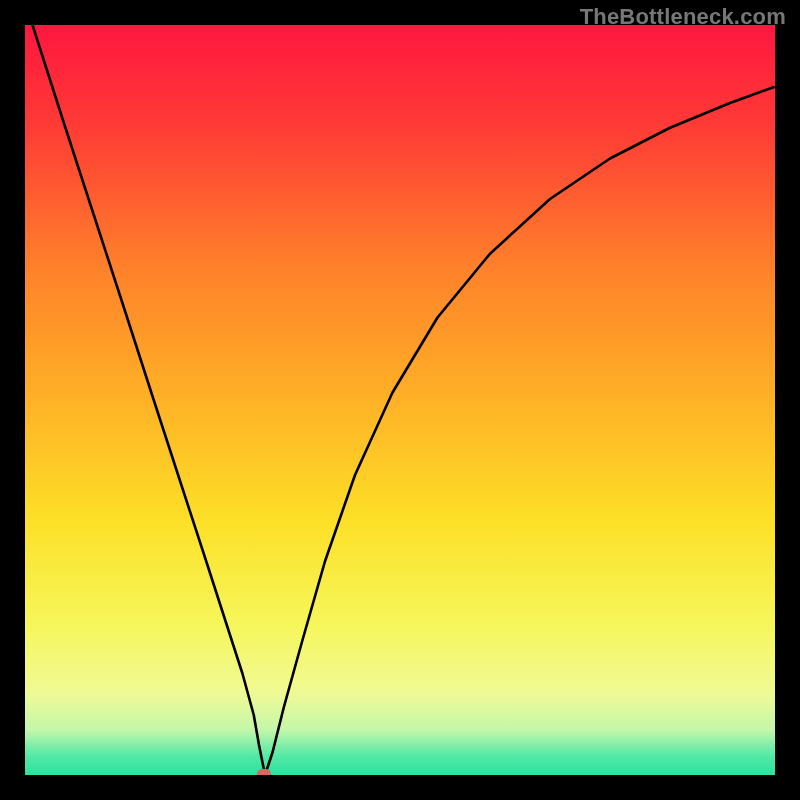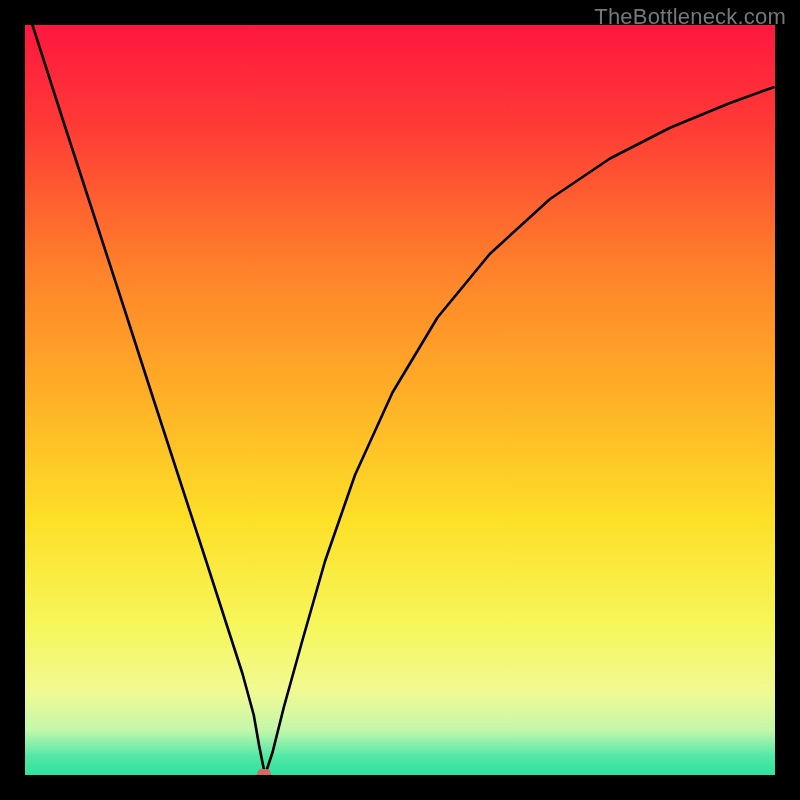--- a/index.html
+++ b/index.html
@@ -35,21 +35,21 @@
     width: 100%;
     height: 100%;
   }
   .attribution {
     position: absolute;
     top: 4px;
     right: 14px;
     color: #777;
     font-size: 22px;
     letter-spacing: 0.2px;
-    font-weight: 400;
+    font-weight: 700;
   }
   .marker {
     position: absolute;
     width: 14px;
     height: 10px;
     border-radius: 5px;
     transform: translate(-50%, -50%);
   }
   svg.curve {
     position: absolute;

